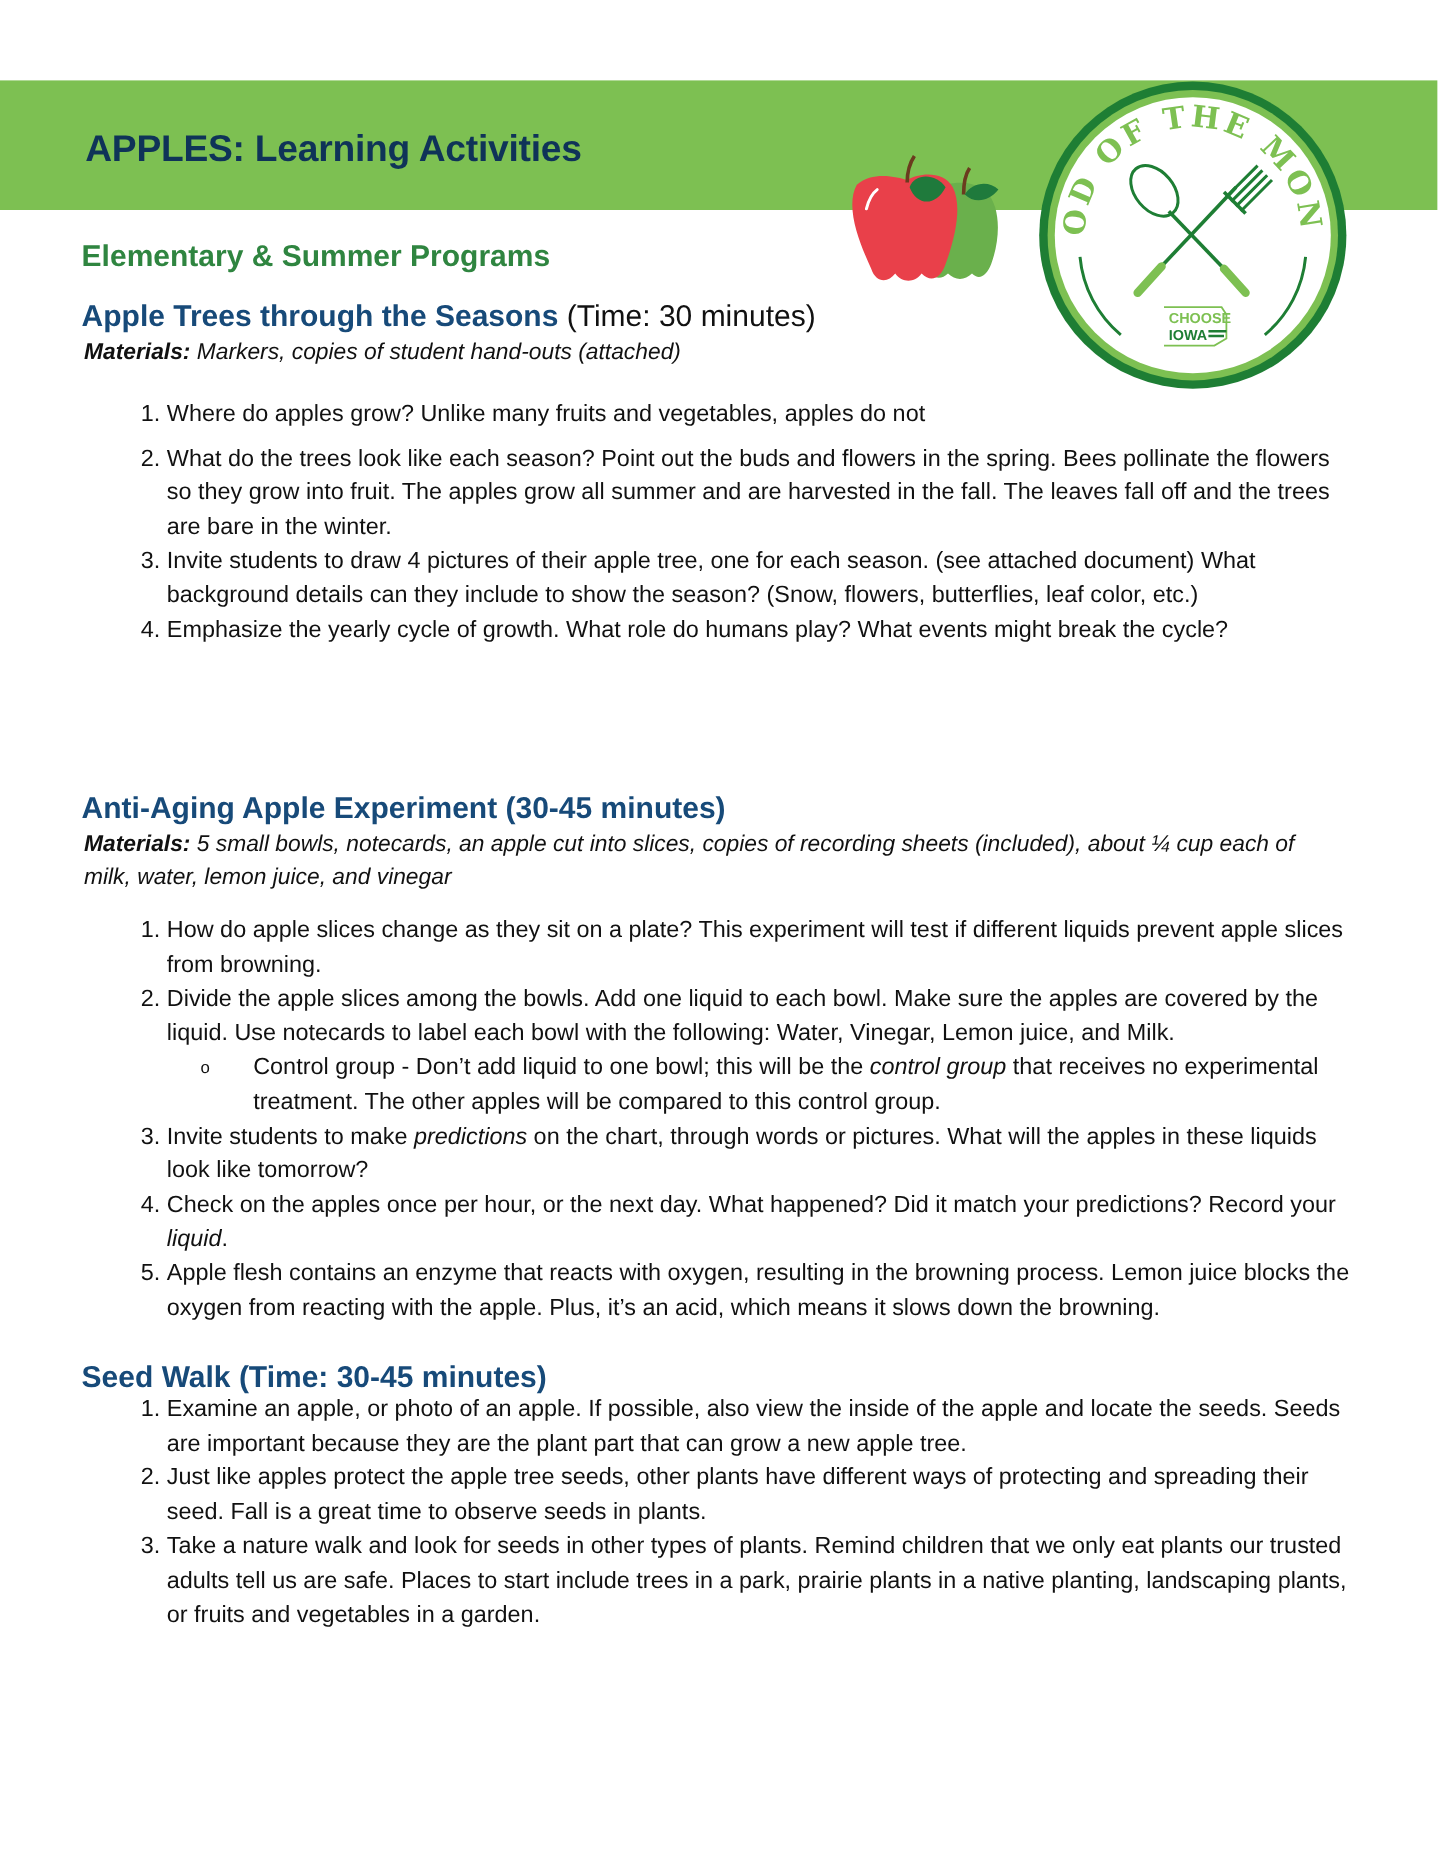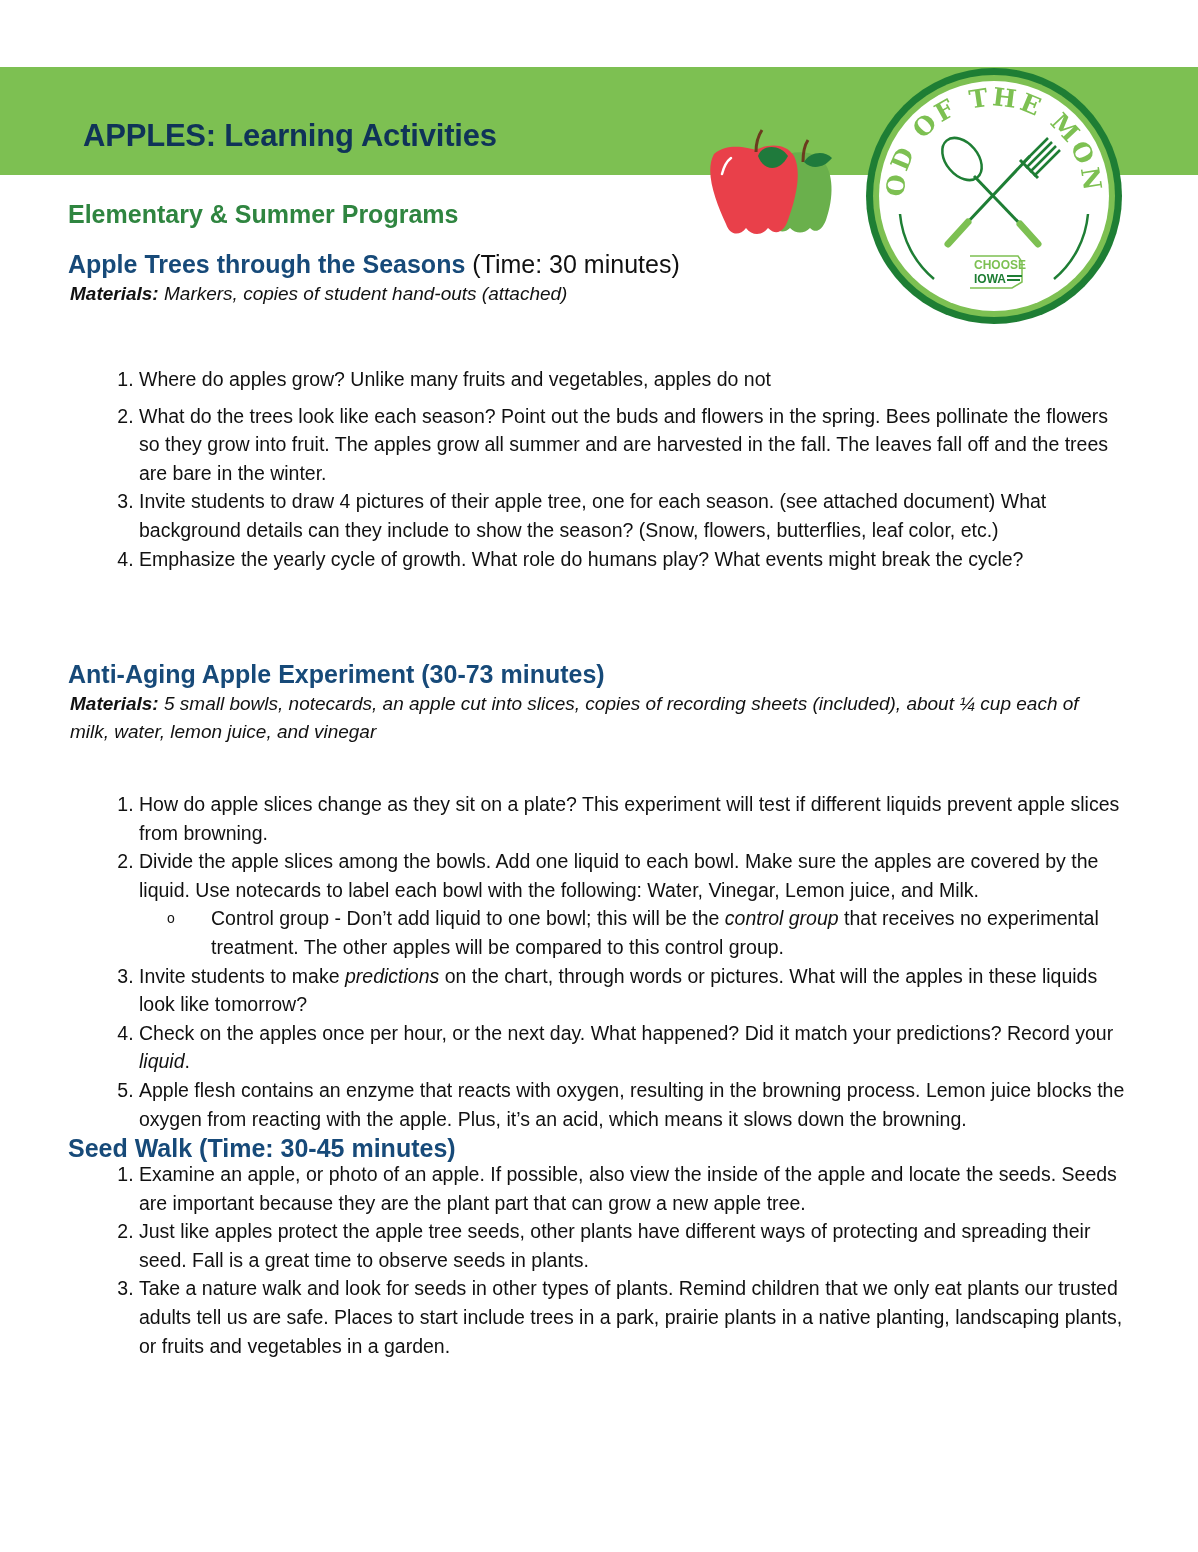--- a/index.html
+++ b/index.html
@@ -1,19 +1,19 @@
 <!DOCTYPE html>
 <html><head>
   <meta charset="utf-8">
   <style>
     html, body { margin: 0; padding: 0; background: #ffffff; }
     body { width: 1198px; height: 1552px; position: relative; overflow: hidden;
       font-family: "Liberation Sans", sans-serif; color: #111; }
     .banner { position: absolute; left: 0; top: 67px; width: 1198px; height: 108px; background: #7dc052; }
-    .title { position: absolute; left: 71px; top: 106px; margin: 12px; font-size: 31px; font-weight: bold; color: #0f3358; letter-spacing: -0.2px; }
+    .title { position: absolute; left: 71px; top: 106px; margin: 0; font-size: 31px; font-weight: bold; color: #0f3358; letter-spacing: -0.2px; }
     .apples { position: absolute; left: 700px; top: 128px; width: 150px; height: 110px; }
     .badge { position: absolute; left: 862px; top: 64px; width: 265px; height: 265px; }
     .program-heading { position: absolute; left: 68px; top: 200px; margin: 0; font-size: 25px; font-weight: bold; color: #2f8540; }
     .section-heading { position: absolute; left: 68px; margin: 0; font-size: 25px; font-weight: bold; color: #174a79; }
     .section-heading .normal { font-weight: normal; color: #111; }
     .materials { position: absolute; left: 70px; margin: 0; font-size: 19px; font-style: italic; line-height: 28px; width: 1060px; }
     .materials b { font-style: italic; }
     ol.steps { position: absolute; left: 68px; margin: 0; padding: 0 0 0 71px; width: 990px; font-size: 19.5px; line-height: 28.6px; }
     ol.steps li { padding-left: 0; }
     ol.steps li::marker { font-size: 19.5px; }
@@ -71,32 +71,32 @@
 </svg>
 
 <h2 class="program-heading">Elementary &amp; Summer Programs</h2>
 
 <h3 class="section-heading" style="top:250px;">
   <span>Apple Trees through the Seasons</span><span class="normal"> (Time: 30 minutes)</span>
 </h3>
 <p class="materials" style="top:280px;">
   <b>Materials:</b><span> Markers, copies of student hand-outs (attached)</span>
 </p>
-<ol class="steps" style="top:331px;margin-top:34px;">
+<ol class="steps" style="top:331px;">
   <li style="margin-bottom:8px;"><span>Where do apples grow? Unlike many fruits and vegetables, apples do not</span><br></li>
   <li>What do the trees look like each season?  Point out the buds and flowers in the spring.  Bees pollinate the flowers so they grow into fruit. The apples grow all summer and are harvested in the fall. The leaves fall off and the trees are bare in the winter.</li>
   <li>Invite students to draw 4 pictures of their apple tree, one for each season. (see attached document) What background details can they include to show the season? (Snow, flowers, butterflies, leaf color, etc.)</li>
   <li>Emphasize the yearly cycle of growth. What role do humans play? What events might break the cycle?</li>
 </ol>
 
-<h3 class="section-heading" style="top:660px;">Anti-Aging Apple Experiment (30-73 minutes)</h3>
+<h3 class="section-heading" style="top:660px;">Anti-Aging Apple Experiment (30-45 minutes)</h3>
 <p class="materials" style="top:690px; width:1050px;">
   <b>Materials:</b><span> 5 small bowls, notecards, an apple cut into slices, copies of recording sheets (included), about ¼ cup each of milk, water, lemon juice, and vinegar</span>
 </p>
-<ol class="steps" style="top:790px;">
+<ol class="steps" style="top:761px;">
   <li>How do apple slices change as they sit on a plate? This experiment will test if different liquids prevent apple slices from browning.</li>
   <li>
     <span>Divide the apple slices among the bowls. Add one liquid to each bowl. Make sure the apples are covered by the liquid. Use notecards to label each bowl with the following: Water, Vinegar, Lemon juice, and Milk.</span>
     <ul class="sub">
       <li><span class="bullet">o</span><span>Control group - Don’t add liquid to one bowl; this will be the </span><i>control group</i><span> that receives no experimental treatment. The other apples will be compared to this control group.</span></li>
     </ul>
   </li>
   <li><span>Invite students to make </span><i>predictions</i><span> on the chart, through words or pictures. What will the apples in these liquids look like tomorrow?</span></li>
   <li><span>Check on the apples once per hour, or the next day. What happened? Did it match your predictions? Record your </span><i>liquid</i><span>.</span></li>
   <li>Apple flesh contains an enzyme that reacts with oxygen, resulting in the browning process. Lemon juice blocks the oxygen from reacting with the apple. Plus, it’s an acid, which means it slows down the browning.</li>

